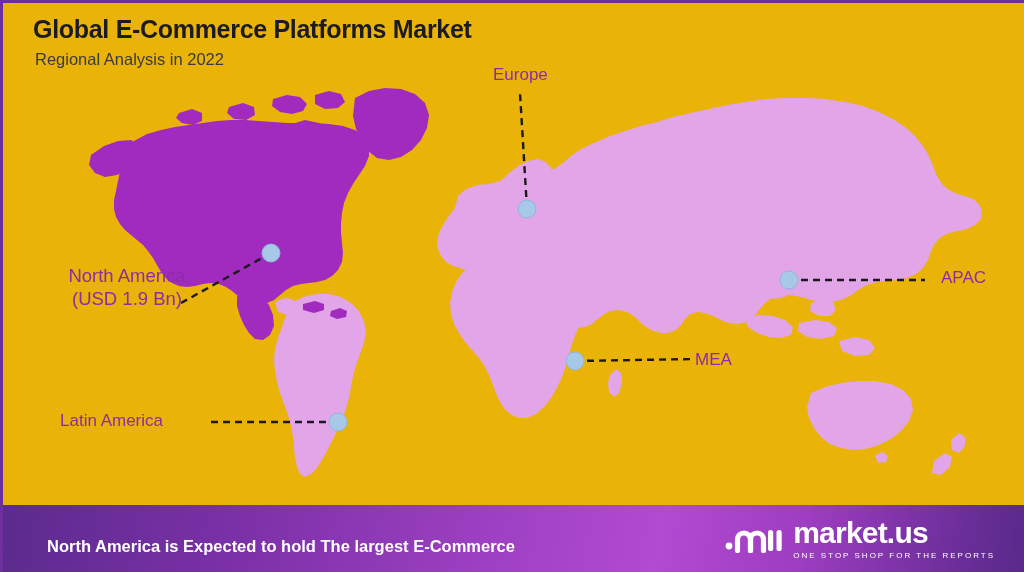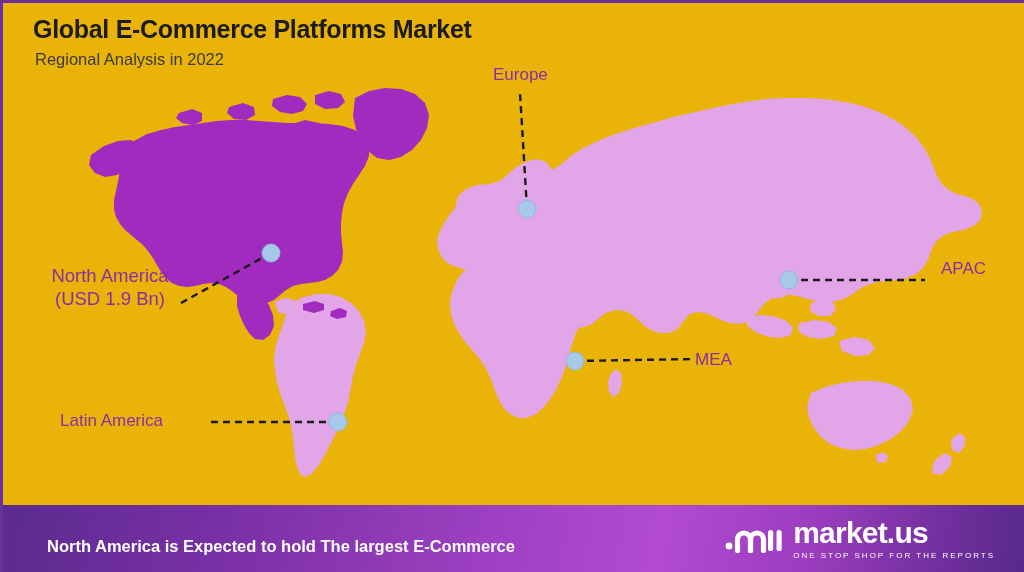--- a/index.html
+++ b/index.html
@@ -56,25 +56,25 @@
   .callout {
     position: absolute;
     color: #8e2ca8;
     font-size: 17px;
     line-height: 1.22;
     white-space: nowrap;
     z-index: 25;
   }
   .callout.big { font-size: 18.5px; }
   .callout .l2 { display: block; }
-  .c-na     { left: 33px;  top: 262px; text-align: center; width: 148px; }
+  .c-na     { left: 50px;  top: 262px; text-align: center; width: 148px; }
   .c-latam  { left: 57px;  top: 408px; }
   .c-europe { left: 490px; top: 62px; }
   .c-mea    { left: 692px; top: 347px; }
-  .c-apac   { left: 938px; top: 256px; }
+  .c-apac   { left: 938px; top: 265px; }
   
   .footer {
     position: absolute;
     left: 0; bottom: 0;
     width: 1024px;
     height: 67px;
     z-index: 40;
     background: linear-gradient(100deg,
         #5b2b8e 0%,
         #7a30a6 22%,

